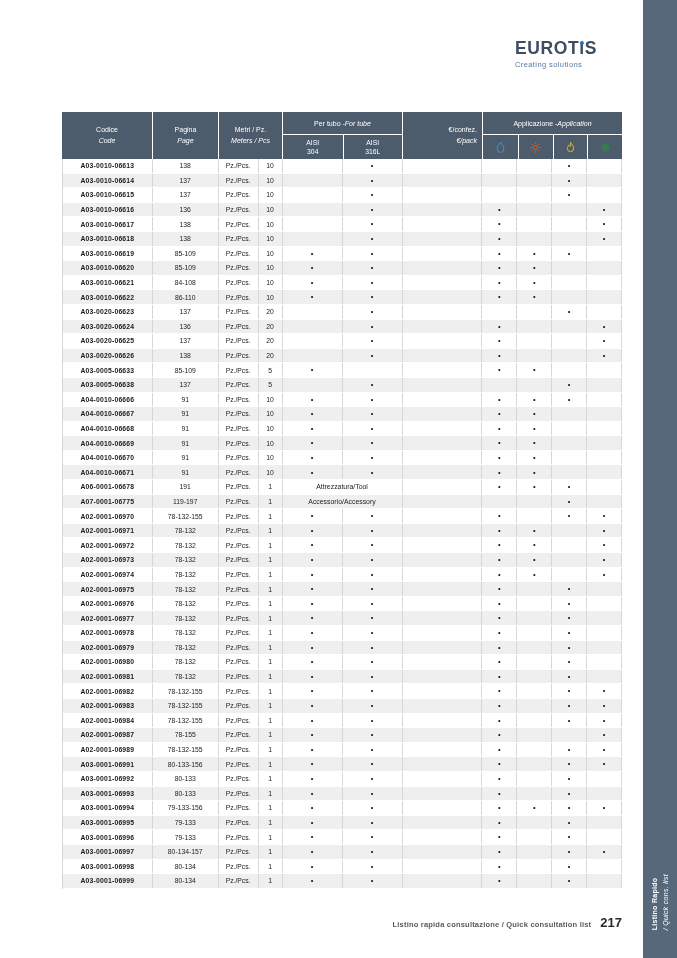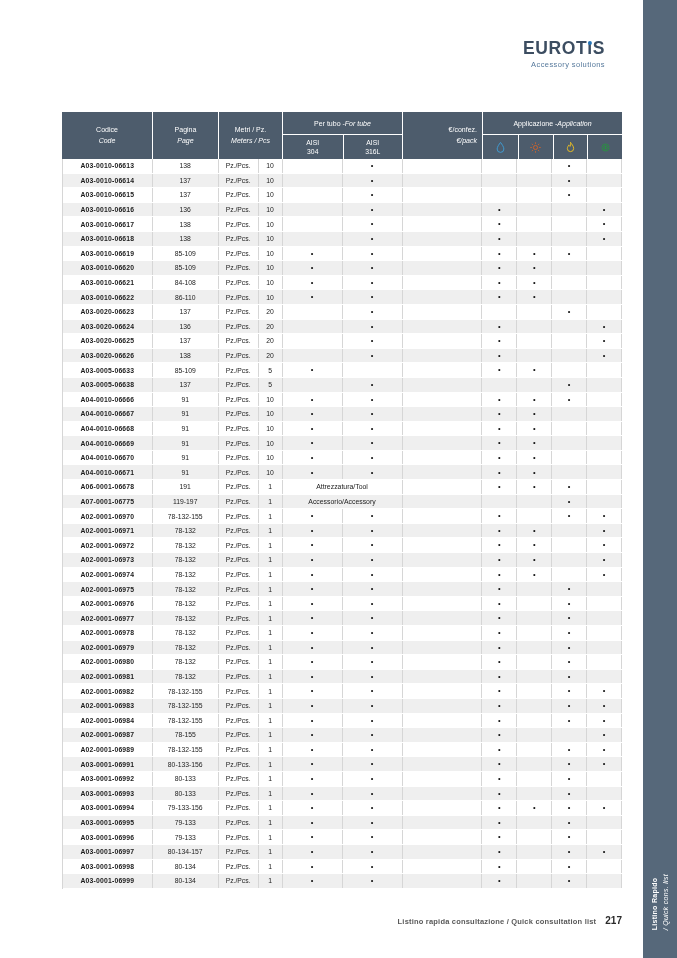--- a/index.html
+++ b/index.html
@@ -6,21 +6,21 @@
   .page{position:relative;width:677px;height:958px;background:#fff;overflow:hidden;}
 
   
   .side-tab{position:absolute;top:0;right:0;width:34px;height:958px;background:#56687a;
     display:flex;align-items:flex-end;justify-content:center;box-sizing:border-box;padding-bottom:28px;}
   .side-tab-text{writing-mode:vertical-rl;transform:rotate(180deg);color:#fff;font-size:7px;line-height:1.5;letter-spacing:.3px;}
   .side-tab-text .l1{font-weight:bold;}
   .side-tab-text .l2{font-style:italic;}
 
   
-  .logo{position:absolute;top:40px;right:72px;text-align:right;}
+  .logo{position:absolute;top:40px;right:80px;}
   .logo-word{font-size:17.5px;font-weight:bold;color:#3c4d61;letter-spacing:.6px;line-height:1;}
   .logo-i{position:relative;display:inline-block;}
   .logo-dot{position:absolute;left:50%;transform:translateX(-50%);top:.5px;width:4.2px;height:4.2px;border-radius:50%;background:#2272b5;}
   .logo-tagline{font-size:7.5px;color:#56799c;margin-top:2px;letter-spacing:.4px;}
 
   
   .table{position:absolute;left:62px;top:112px;width:560px;}
   .thead{display:flex;background:#4d5c6c;color:#fff;height:47px;}
   .hgroup{box-sizing:border-box;border-left:1px solid #fff;}
   .hgroup:first-child{border-left:none;}
@@ -43,39 +43,39 @@
   .cell{box-sizing:border-box;border-right:1px solid #d6d6d6;display:flex;align-items:center;justify-content:center;
     font-size:6.8px;color:#222;overflow:hidden;white-space:nowrap;}
   .cell.code{font-weight:bold;color:#1a1a1a;letter-spacing:.2px;}
   .tube-cells{display:flex;}
   .tube-span{width:120px;font-size:6.9px;}
   .dotc{font-size:7.5px;line-height:1;color:#111;}
 
   
   .footer{position:absolute;top:915px;right:55px;display:flex;align-items:baseline;}
   .footer-text{font-size:7.5px;color:#595959;letter-spacing:.2px;font-weight:bold;}
-  .footer-page{font-size:10px;font-weight:bold;color:#2b2b2b;margin-left:9px;}
+  .footer-page{font-size:13px;font-weight:bold;color:#2b2b2b;margin-left:9px;}
 
   .appicon{display:block;}
 </style>
 </head>
 <body>
 
 <div class="page">
 
   <div class="side-tab">
     <div class="side-tab-text">
       <div class="l1">Listino Rapido</div>
       <div class="l2">/ Quick cons. list</div>
     </div>
   </div>
 
   <div class="logo">
     <div class="logo-word"><span>EUROT</span><span class="logo-i"><span>ı</span><span class="logo-dot"></span></span><span>S</span></div>
-    <div class="logo-tagline">Accessory solutions</div>
+    <div class="logo-tagline">Creating solutions</div>
   </div>
 
   <div class="table">
     <div class="thead">
       <div class="hgroup hfull w-code">
         <div>Codice</div>
         <div class="ital">Code</div>
       </div>
       <div class="hgroup hfull w-page">
         <div>Pagina</div>

